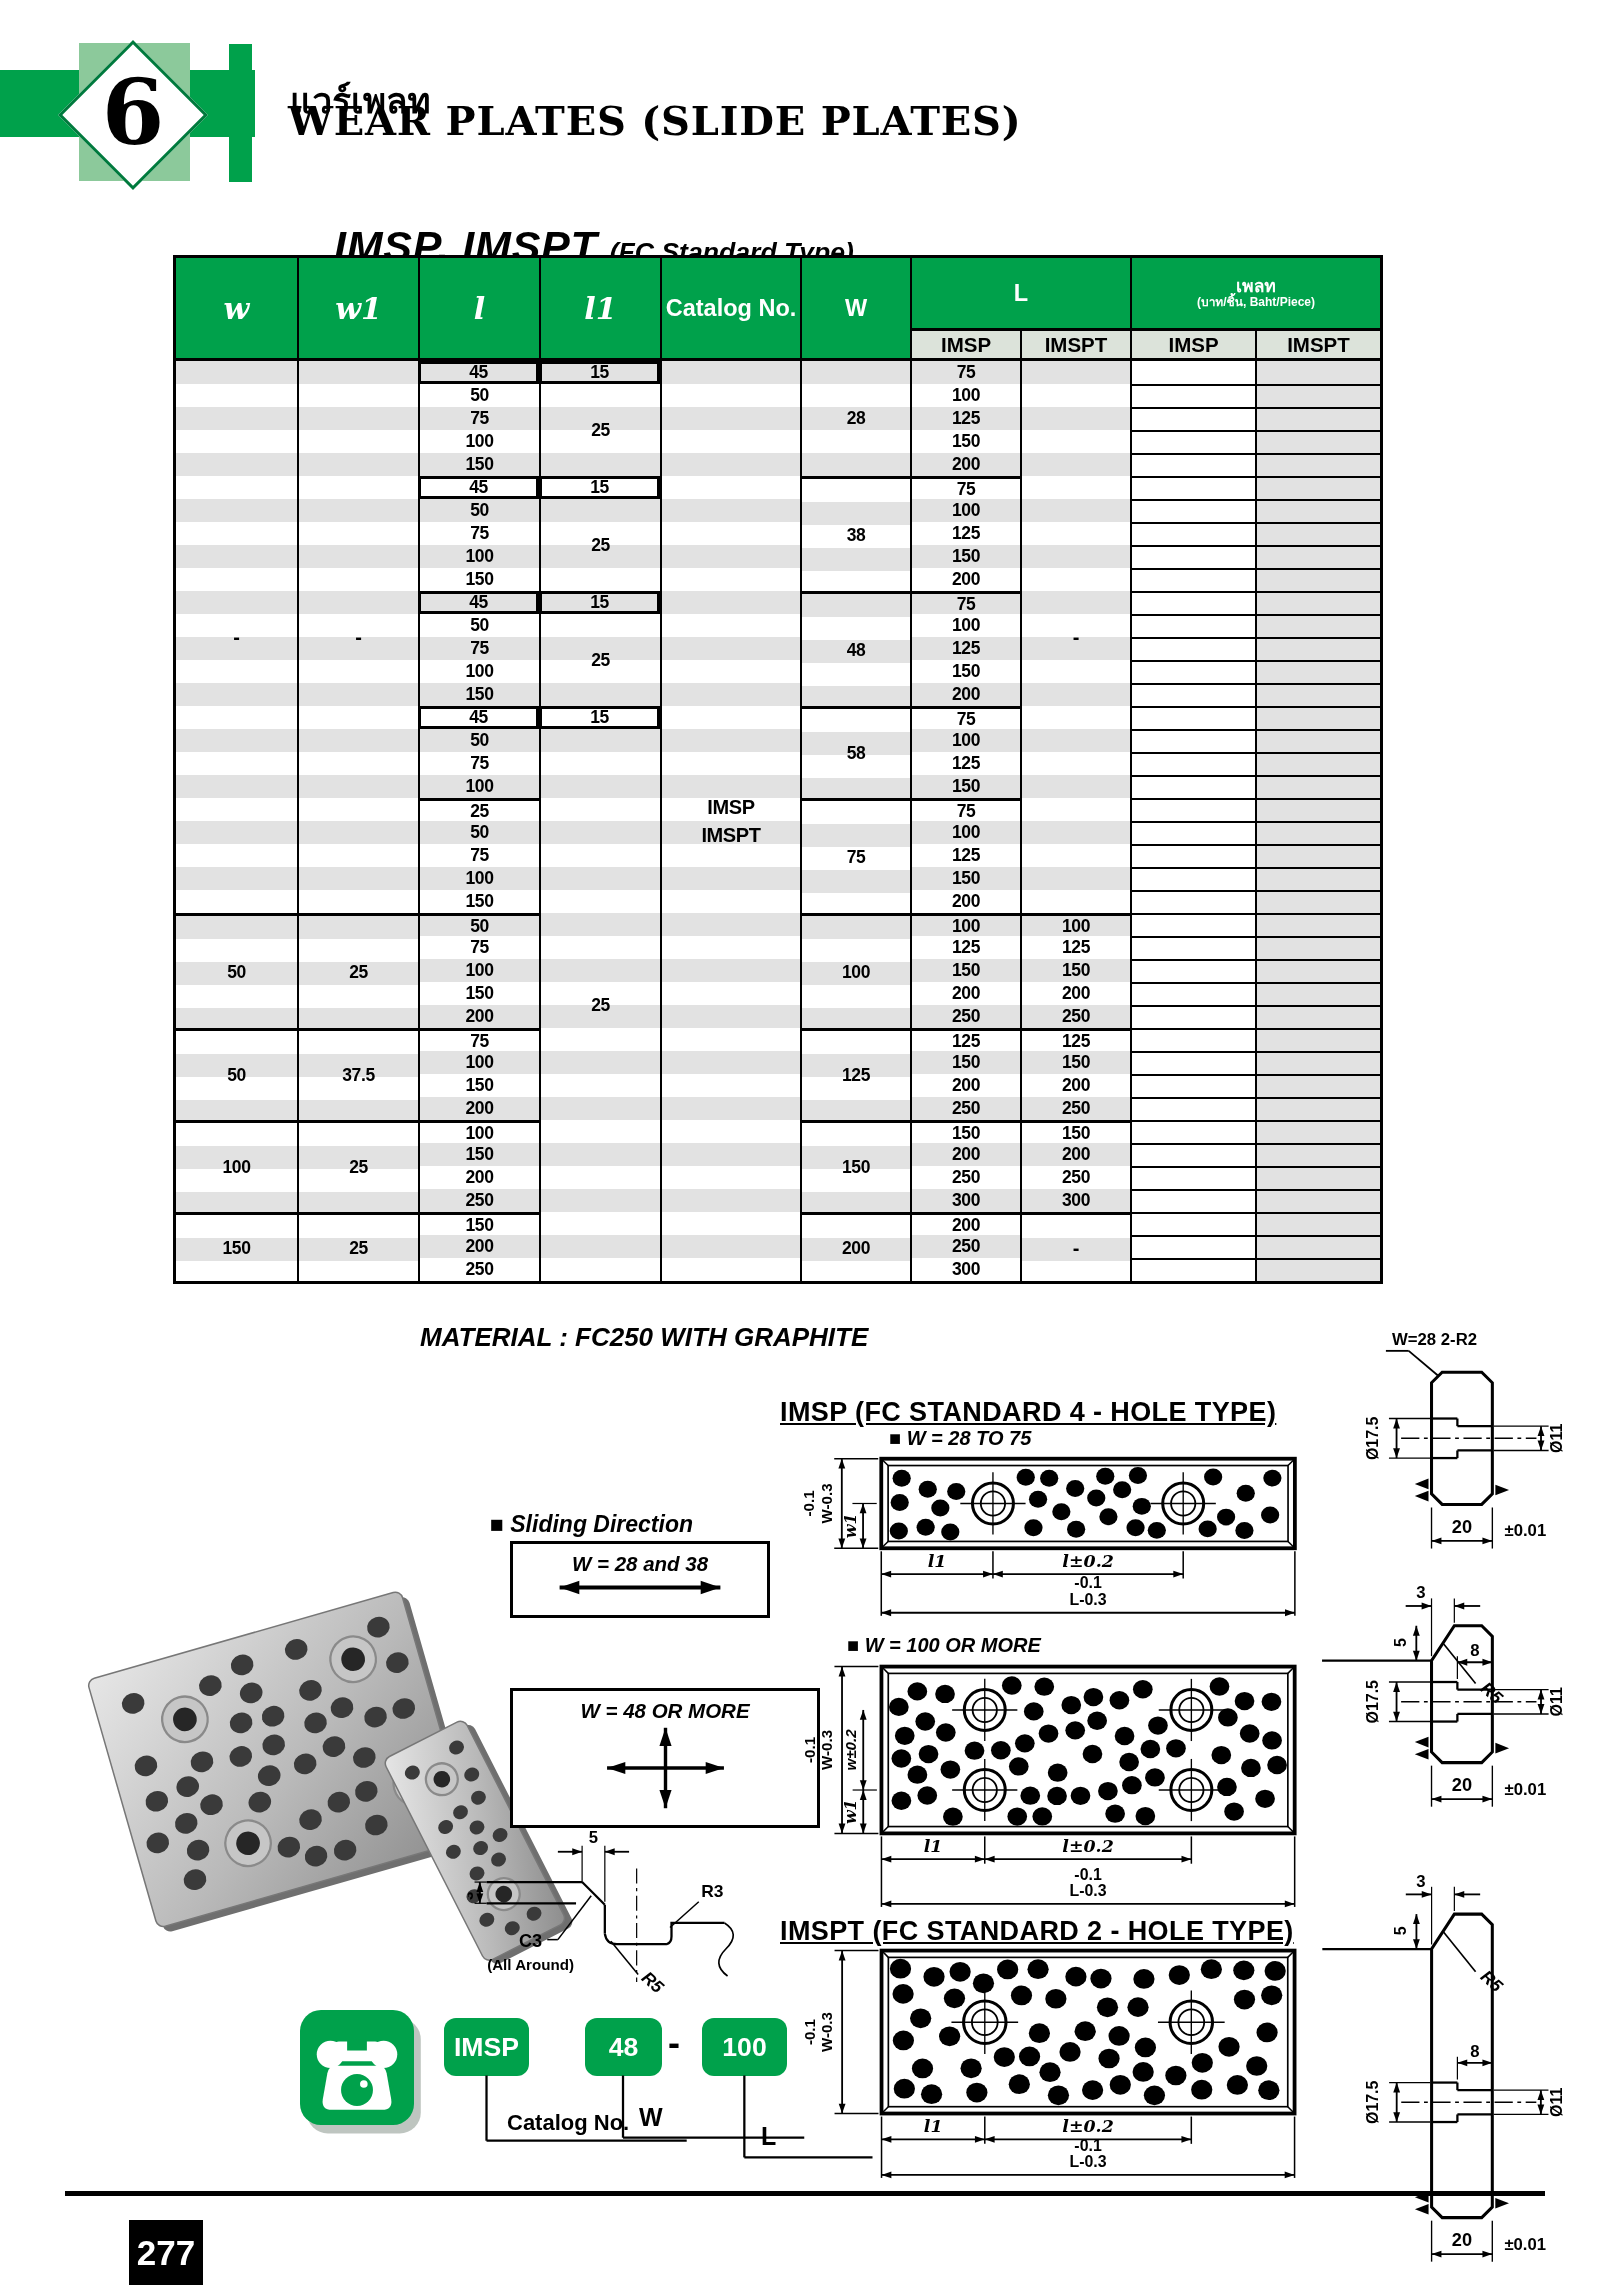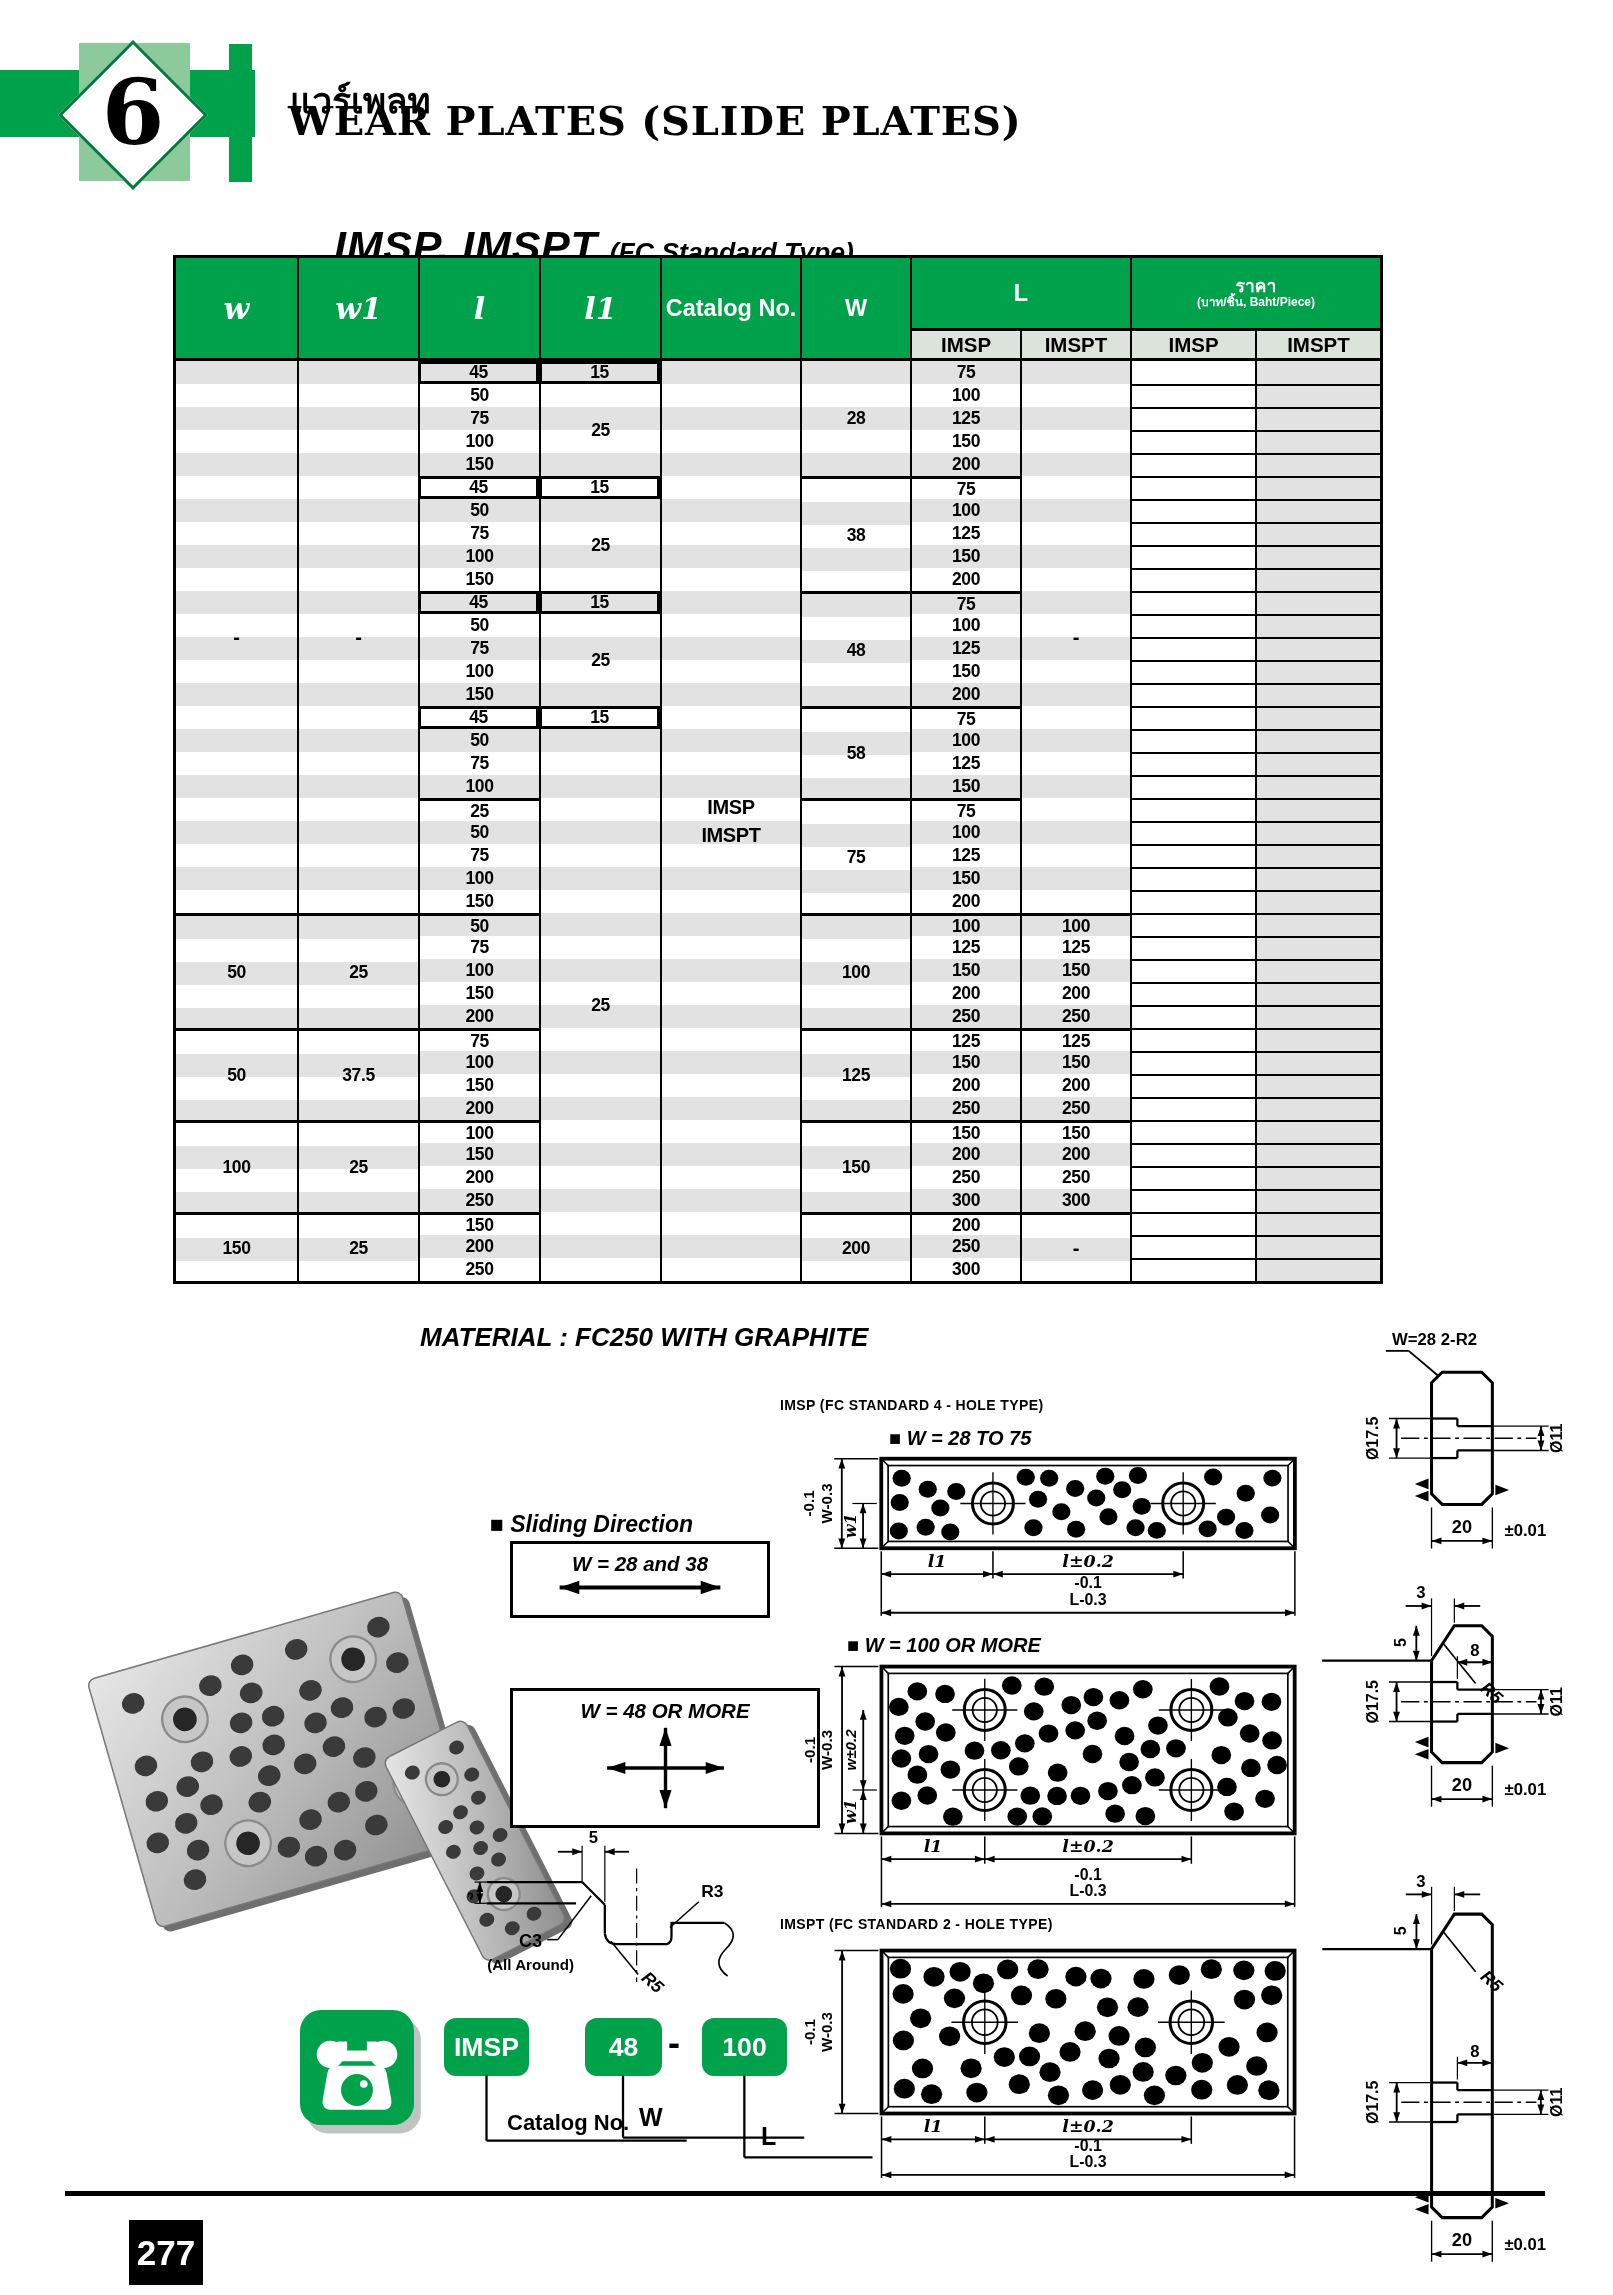--- a/index.html
+++ b/index.html
@@ -48,21 +48,21 @@
   .bc.c1{border-left:none;}
   .bt4{border-top:3px solid #000;}
   .boxed{border:3px solid #000;}
   .pbt{border-top:2.3px solid #000;}
   .dashc{font-size:20px;}
   .catcell{flex-direction:column;font-size:20px;line-height:28px;}
 
   .material{position:absolute;left:420px;top:1322px;font-size:26px;font-weight:bold;font-style:italic;}
 
   
-  .dtitle{position:absolute;font-size:14px;font-weight:bold;letter-spacing:0.4px;}
+  .dtitle{position:absolute;font-size:27px;font-weight:bold;letter-spacing:0.4px;text-decoration:underline;}
   .dsub{position:absolute;font-size:20px;font-weight:bold;font-style:italic;}
   .slide-head{position:absolute;left:490px;top:1511px;font-size:23px;font-weight:bold;font-style:italic;}
   .slide-box{position:absolute;border:3px solid #000;background:#fff;display:flex;flex-direction:column;
              align-items:center;}
   .slide-box .lbl{font-size:20.5px;font-weight:bold;font-style:italic;margin-top:7.6px;}
 
   
   .phone{position:absolute;left:300px;top:2010px;width:114px;height:115px;background:#00A14B;
          border-radius:21px;box-shadow:6.8px 8.4px 0 rgba(70,90,75,0.35);display:flex;align-items:center;justify-content:center;}
   .code-box{position:absolute;background:#00A14B;color:#fff;border-radius:12px;display:flex;
@@ -97,21 +97,21 @@
 
   <div class="tbl" id="tbl">
     <div class="hc nl h-w serifit">w</div>
     <div class="hc h-w1 serifit">w1</div>
     <div class="hc h-l serifit">l</div>
     <div class="hc h-l1 serifit">l1</div>
     <div class="hc h-cat hsans">Catalog No.</div>
     <div class="hc h-W hsans">W</div>
     <div class="hc h-L hsans">L</div>
     <div class="hc h-price">
-      <div class="pr1">ราคา</div>
+      <div class="pr1">เพลท</div>
       <div class="pr2">(บาท/ชิ้น, Baht/Piece)</div>
     </div>
     <div class="shc sh1">IMSP</div>
     <div class="shc sh2">IMSPT</div>
     <div class="shc sh3">IMSP</div>
     <div class="shc sh4">IMSPT</div>
   <div class="bc dashc c1" style="grid-area: 3 / 1 / span 24; background-image: repeating-linear-gradient(rgb(226, 226, 226) 0px, rgb(226, 226, 226) 23px, rgb(255, 255, 255) 23px, rgb(255, 255, 255) 46px);">-</div>
       <div class="bc dashc" style="grid-area: 3 / 2 / span 24; background-image: repeating-linear-gradient(rgb(226, 226, 226) 0px, rgb(226, 226, 226) 23px, rgb(255, 255, 255) 23px, rgb(255, 255, 255) 46px);">-</div>
       <div class="bc catcell" style="grid-area: 3 / 5 / span 40; background-image: repeating-linear-gradient(rgb(226, 226, 226) 0px, rgb(226, 226, 226) 23px, rgb(255, 255, 255) 23px, rgb(255, 255, 255) 46px);">
         <div>IMSP</div>

